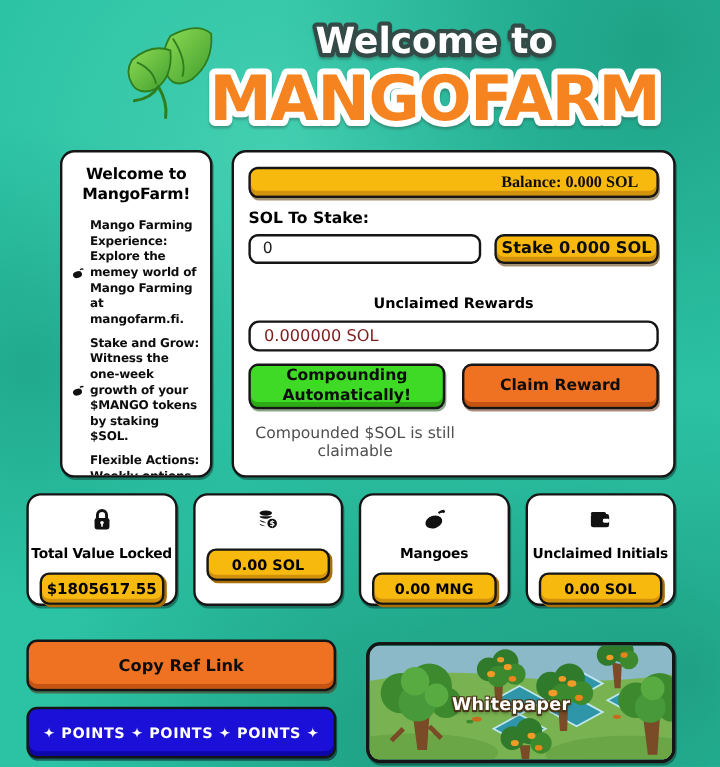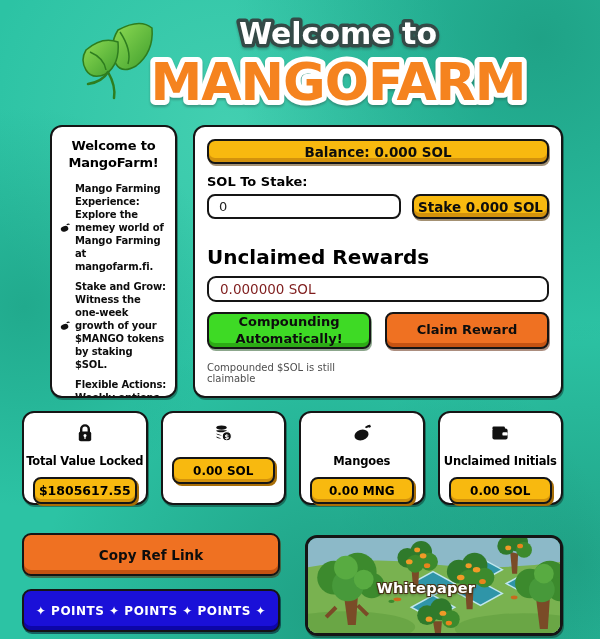--- a/index.html
+++ b/index.html
@@ -8,21 +8,21 @@
     font-family:"DejaVu Sans","Liberation Sans",sans-serif;
     background-color:#2cc3a4;
     background-image:
       radial-gradient(circle at 90% 6%, rgba(20,135,110,.55), transparent 38%),
       radial-gradient(circle at 4% 48%, rgba(22,145,118,.5), transparent 30%),
       radial-gradient(circle at 55% 96%, rgba(18,125,100,.5), transparent 42%),
       radial-gradient(circle at 96% 88%, rgba(18,125,100,.45), transparent 30%),
       radial-gradient(circle at 38% 20%, rgba(120,235,205,.3), transparent 40%);
     position:relative;
   }
-  .header { position:relative; height:118px; }
+  .header { position:relative; height:118px;margin-left:24px; }
   .header svg.title-svg { position:absolute; left:0; top:0; filter:drop-shadow(0 2px 1px rgba(40,60,55,.35)); }
   .leaf-logo { position:absolute; left:74px; top:12px; }
 
   .content { margin:7px 37px 0 22px; width:541px; }
 
   .row1 { display:flex; gap:16px; height:273px; }
   .card {
     background:#fff; border:2px solid #151515; border-radius:12px;
     box-shadow:1px 2px 0 rgba(0,0,0,.35);
   }
@@ -36,36 +36,36 @@
   .panel { flex:1; padding:12px; display:flex; flex-direction:column; }
 
   .btn {
     border:2px solid #151515; border-radius:8px; font-weight:bold;
     font-family:inherit; color:#0d0d0d; cursor:pointer; display:block; width:100%;
   }
   .gold  { background:#f8b90f; box-shadow:inset 0 -4px 0 #d3920c, 1px 2px 0 rgba(90,55,0,.55); }
   .green { background:#3eda25; box-shadow:inset 0 -4px 0 #2cab15, 1px 2px 0 rgba(0,60,0,.45); }
   .orng  { background:#ef7122; box-shadow:inset 0 -4px 0 #c55312, 1px 2px 0 rgba(90,30,0,.5); }
 
-  .balance-btn { height:31px; text-align:center; padding:0 0; font-size:13.5px; }
+  .balance-btn { height:31px; text-align:right; padding:0 15px; font-size:13.5px;font-family:Liberation Serif, serif; }
   .stake-label { margin-top:10px; font-size:13px; font-weight:bold; }
   .stake-row { margin-top:5px; display:flex; gap:11px; height:32px; }
   .stake-input {
     flex:1.07; border:2px solid #151515; border-radius:8px; padding:0 10px;
     font-size:13px; font-family:inherit; color:#222; outline:none;
   }
   .stake-btn { flex:1; font-size:13.5px; }
-  .rewards-title { margin-top:26px; text-align:left; font-size:20px; font-weight:bold; }
+  .rewards-title { margin-top:26px; text-align:center; font-size:12px; font-weight:bold; }
   .rewards-display {
     margin-top:7px; height:32px; border:2px solid #151515; border-radius:9px;
     display:flex; align-items:center; padding:0 11px; font-size:13.5px; color:#7f1d1d;
   }
   .action-row { margin-top:10px; display:flex; gap:14px; height:47px; }
   .action-row .btn { flex:1; font-size:13px; line-height:1.25; padding:0 14px; }
-  .note { margin-top:13px; width:52%; text-align:left; font-size:10px; color:#4e4e4e; }
+  .note { margin-top:13px; width:52%; text-align:center; font-size:13px; color:#4e4e4e; }
 
   .stats { margin-top:13px; display:grid; grid-template-columns:repeat(4,1fr); gap:13px; }
   .stat-card { height:94px; text-align:center; padding-top:9px; }
   .stat-card .ic { height:22px; }
   .stat-card .lbl { font-size:11.5px; font-weight:bold; margin-top:6px; letter-spacing:-.2px; }
   .stat-pill {
     margin:9px 9px 0 9px; height:27px; border:2px solid #151515; border-radius:8px;
     background:#f8b90f; box-shadow:inset 0 -3px 0 #d3920c, 2px 2px 0 #a86e07;
     display:flex; align-items:center; justify-content:center;
     font-size:12px; font-weight:bold;

